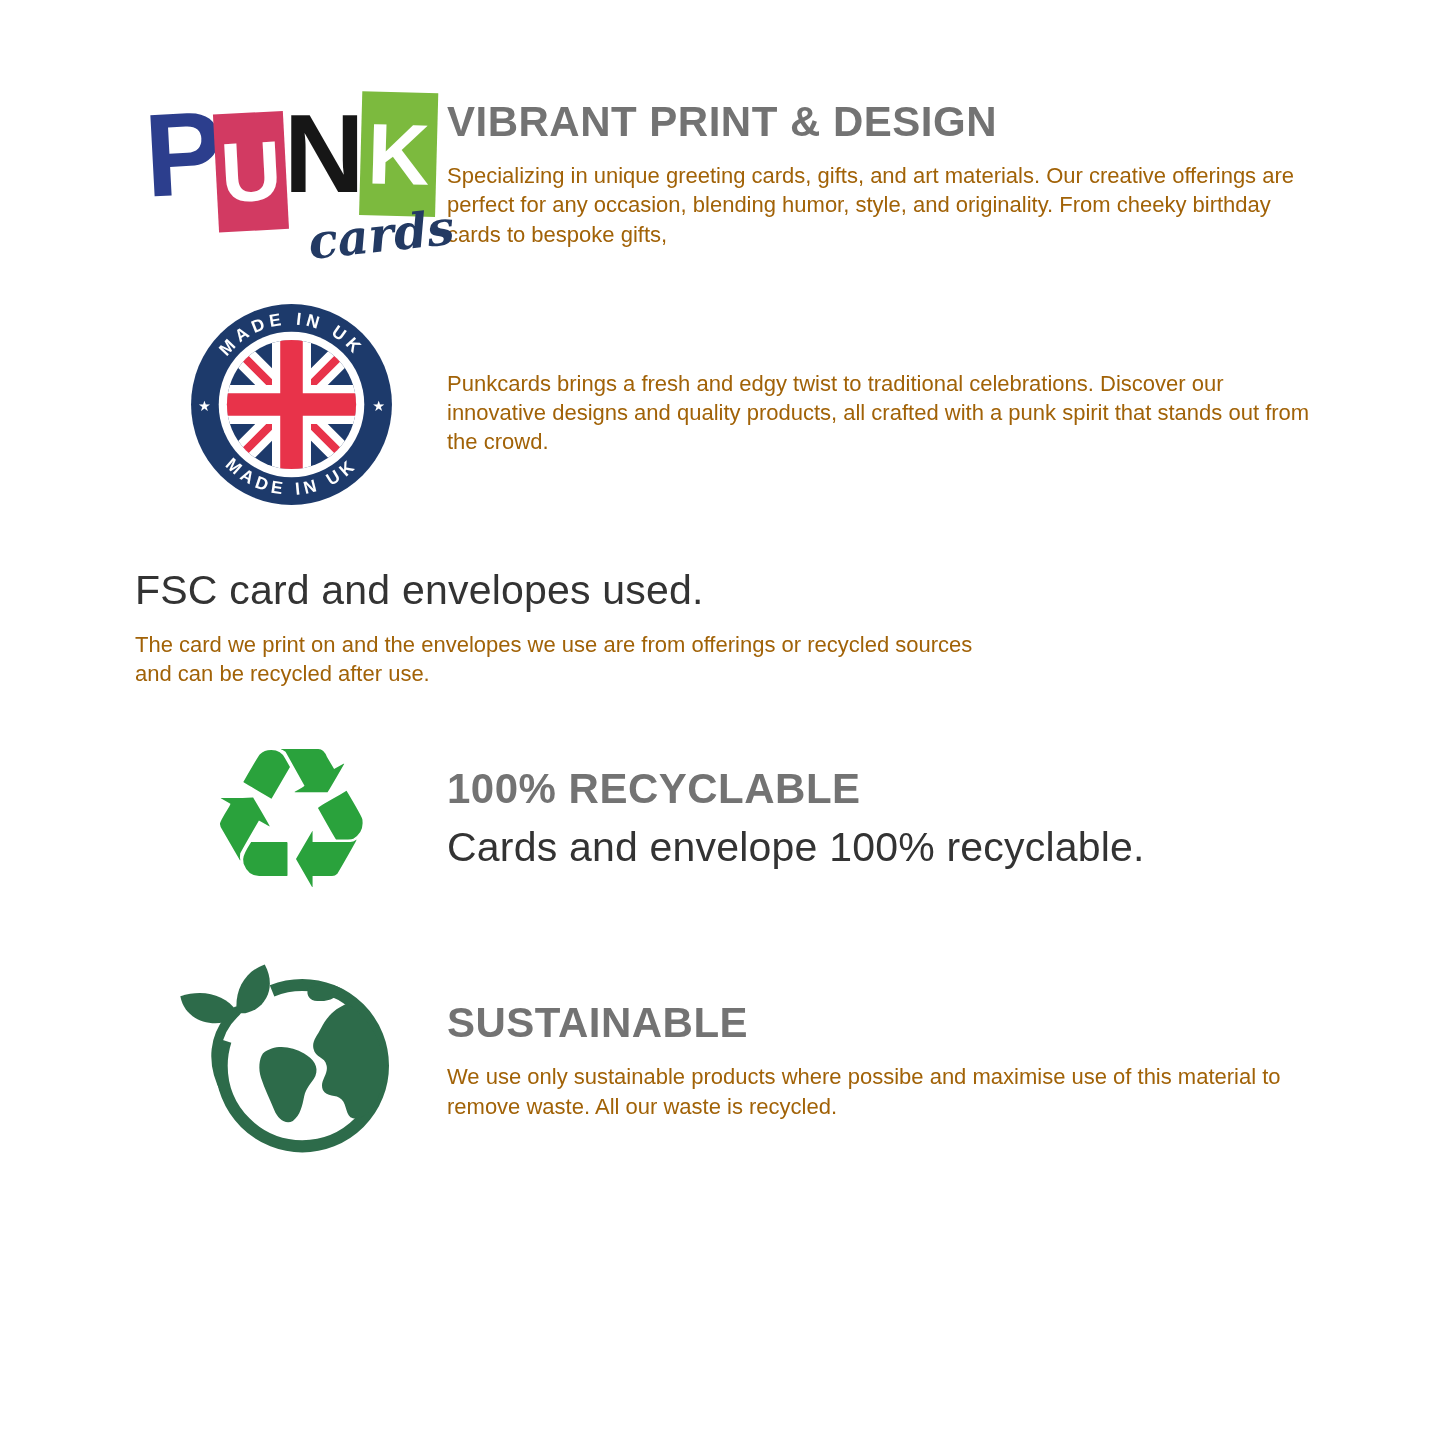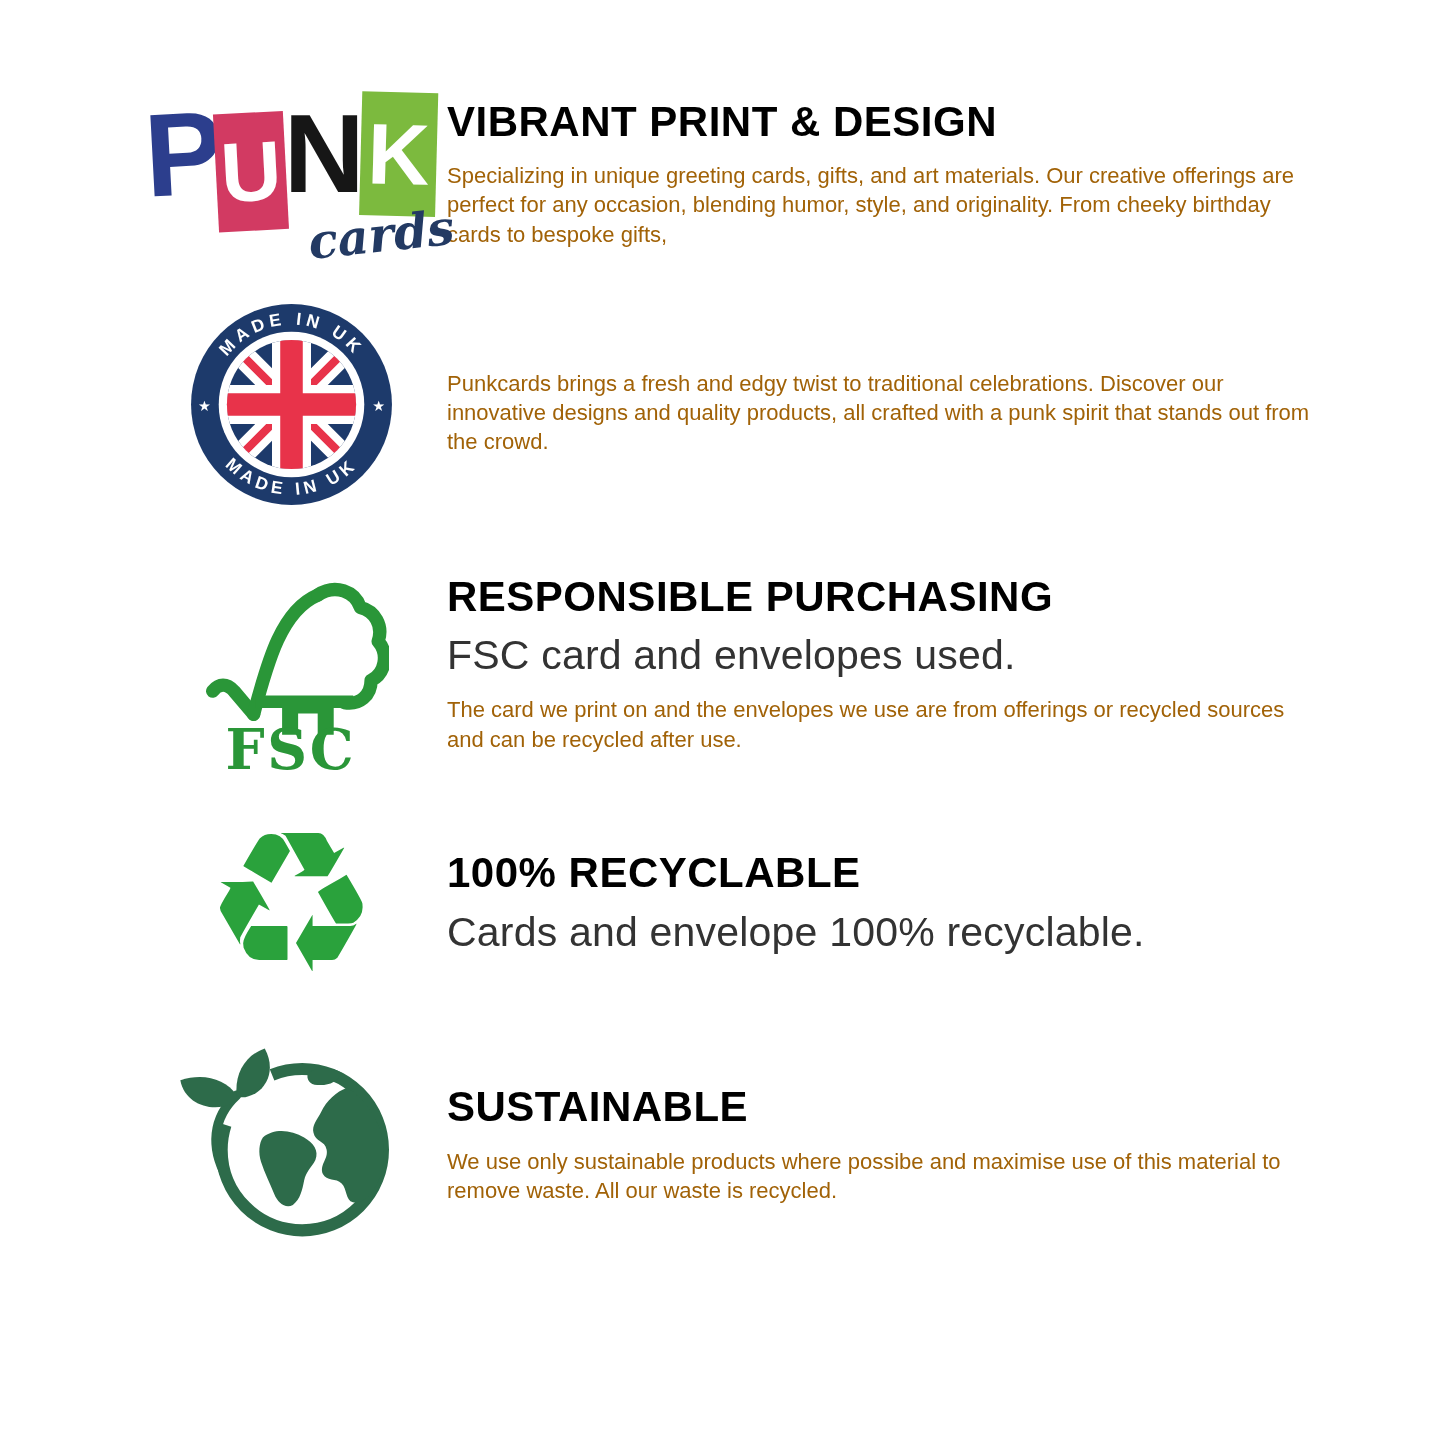--- a/index.html
+++ b/index.html
@@ -9,21 +9,21 @@
   }
   .content{padding:98px 120px 0 135px;}
   .section{display:flex;align-items:center;}
   .section.s1{margin-bottom:52px;}
   .section.s2{margin-bottom:48px;}
   .section.s3{margin-bottom:40px;}
   .section.s4{margin-bottom:46px;}
   .icon-col{flex:0 0 312px;width:312px;display:flex;justify-content:center;align-items:center;}
   .text-col{flex:1;max-width:878px;}
   .heading{
-    font-size:42px;font-weight:bold;color:#000000;line-height:1.1;letter-spacing:.5px;
+    font-size:42px;font-weight:bold;color:#737373;line-height:1.1;letter-spacing:.5px;
   }
   .subheading{
     font-size:41px;font-weight:300;color:#333333;line-height:1.15;margin-top:12px;letter-spacing:.2px;
   }
   .body-text{
     font-size:22px;color:#a16207;line-height:1.33;margin-top:16px;
   }
   
   .punk-logo{position:relative;width:292px;height:152px;transform:rotate(-1deg);}
   .punk-row{display:flex;align-items:flex-start;}
@@ -96,33 +96,21 @@
         <text x="15" y="106" font-size="14" fill="#ffffff" text-anchor="middle">★</text>
         <text x="185" y="106" font-size="14" fill="#ffffff" text-anchor="middle">★</text>
       </svg>
     </div>
     <div class="text-col">
       <div class="body-text">Punkcards brings a fresh and edgy twist to traditional celebrations. Discover our innovative designs and quality products, all crafted with a punk spirit that stands out from the crowd.</div>
     </div>
   </div>
 
   <div class="section s3">
-    <div class="icon-col">
-      <svg width="196" height="218" viewBox="0 0 220 245">
-        <g stroke="#2a9638" stroke-width="15" fill="none" stroke-linecap="round" stroke-linejoin="round">
-          <path d="M22 153 c7 -9 16 -9 24 0 l22 26"></path>
-          <path d="M68 179 C84 118 100 62 140 45"></path>
-          <path d="M140 45 c20 -13 42 -4 48 14 c16 4 26 20 20 38 c12 14 8 36 -8 44 c0 17 -13 28 -30 25"></path>
-        </g>
-        <path fill="#2a9638" d="M70 158 H180 V172 H158 V202 H140 V178 H118 V202 H100 V172 H70 Z"></path>
-        <text x="110" y="241" text-anchor="middle" font-family="DejaVu Serif, serif" font-weight="bold" font-size="62" fill="#2a9638" letter-spacing="3">FSC</text>
-      </svg>
-    </div>
     <div class="text-col">
-      <div class="heading">RESPONSIBLE PURCHASING</div>
       <div class="subheading">FSC card and envelopes used.</div>
       <div class="body-text">The card we print on and the envelopes we use are from offerings or recycled sources and can be recycled after use.</div>
     </div>
   </div>
 
   <div class="section s4">
     <div class="icon-col">
       <span class="recycle-glyph">♻︎</span>
     </div>
     <div class="text-col">

